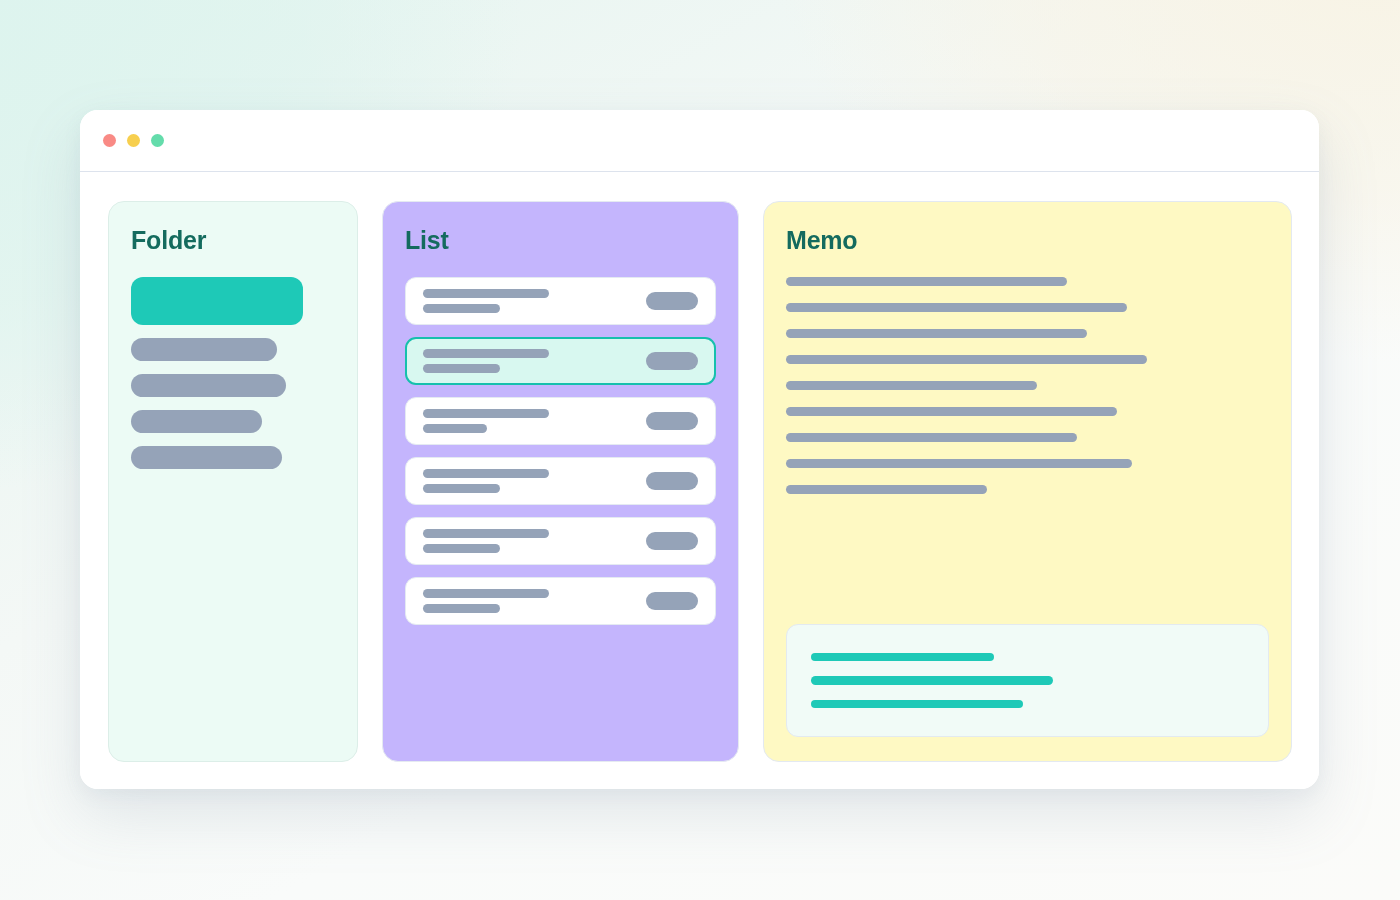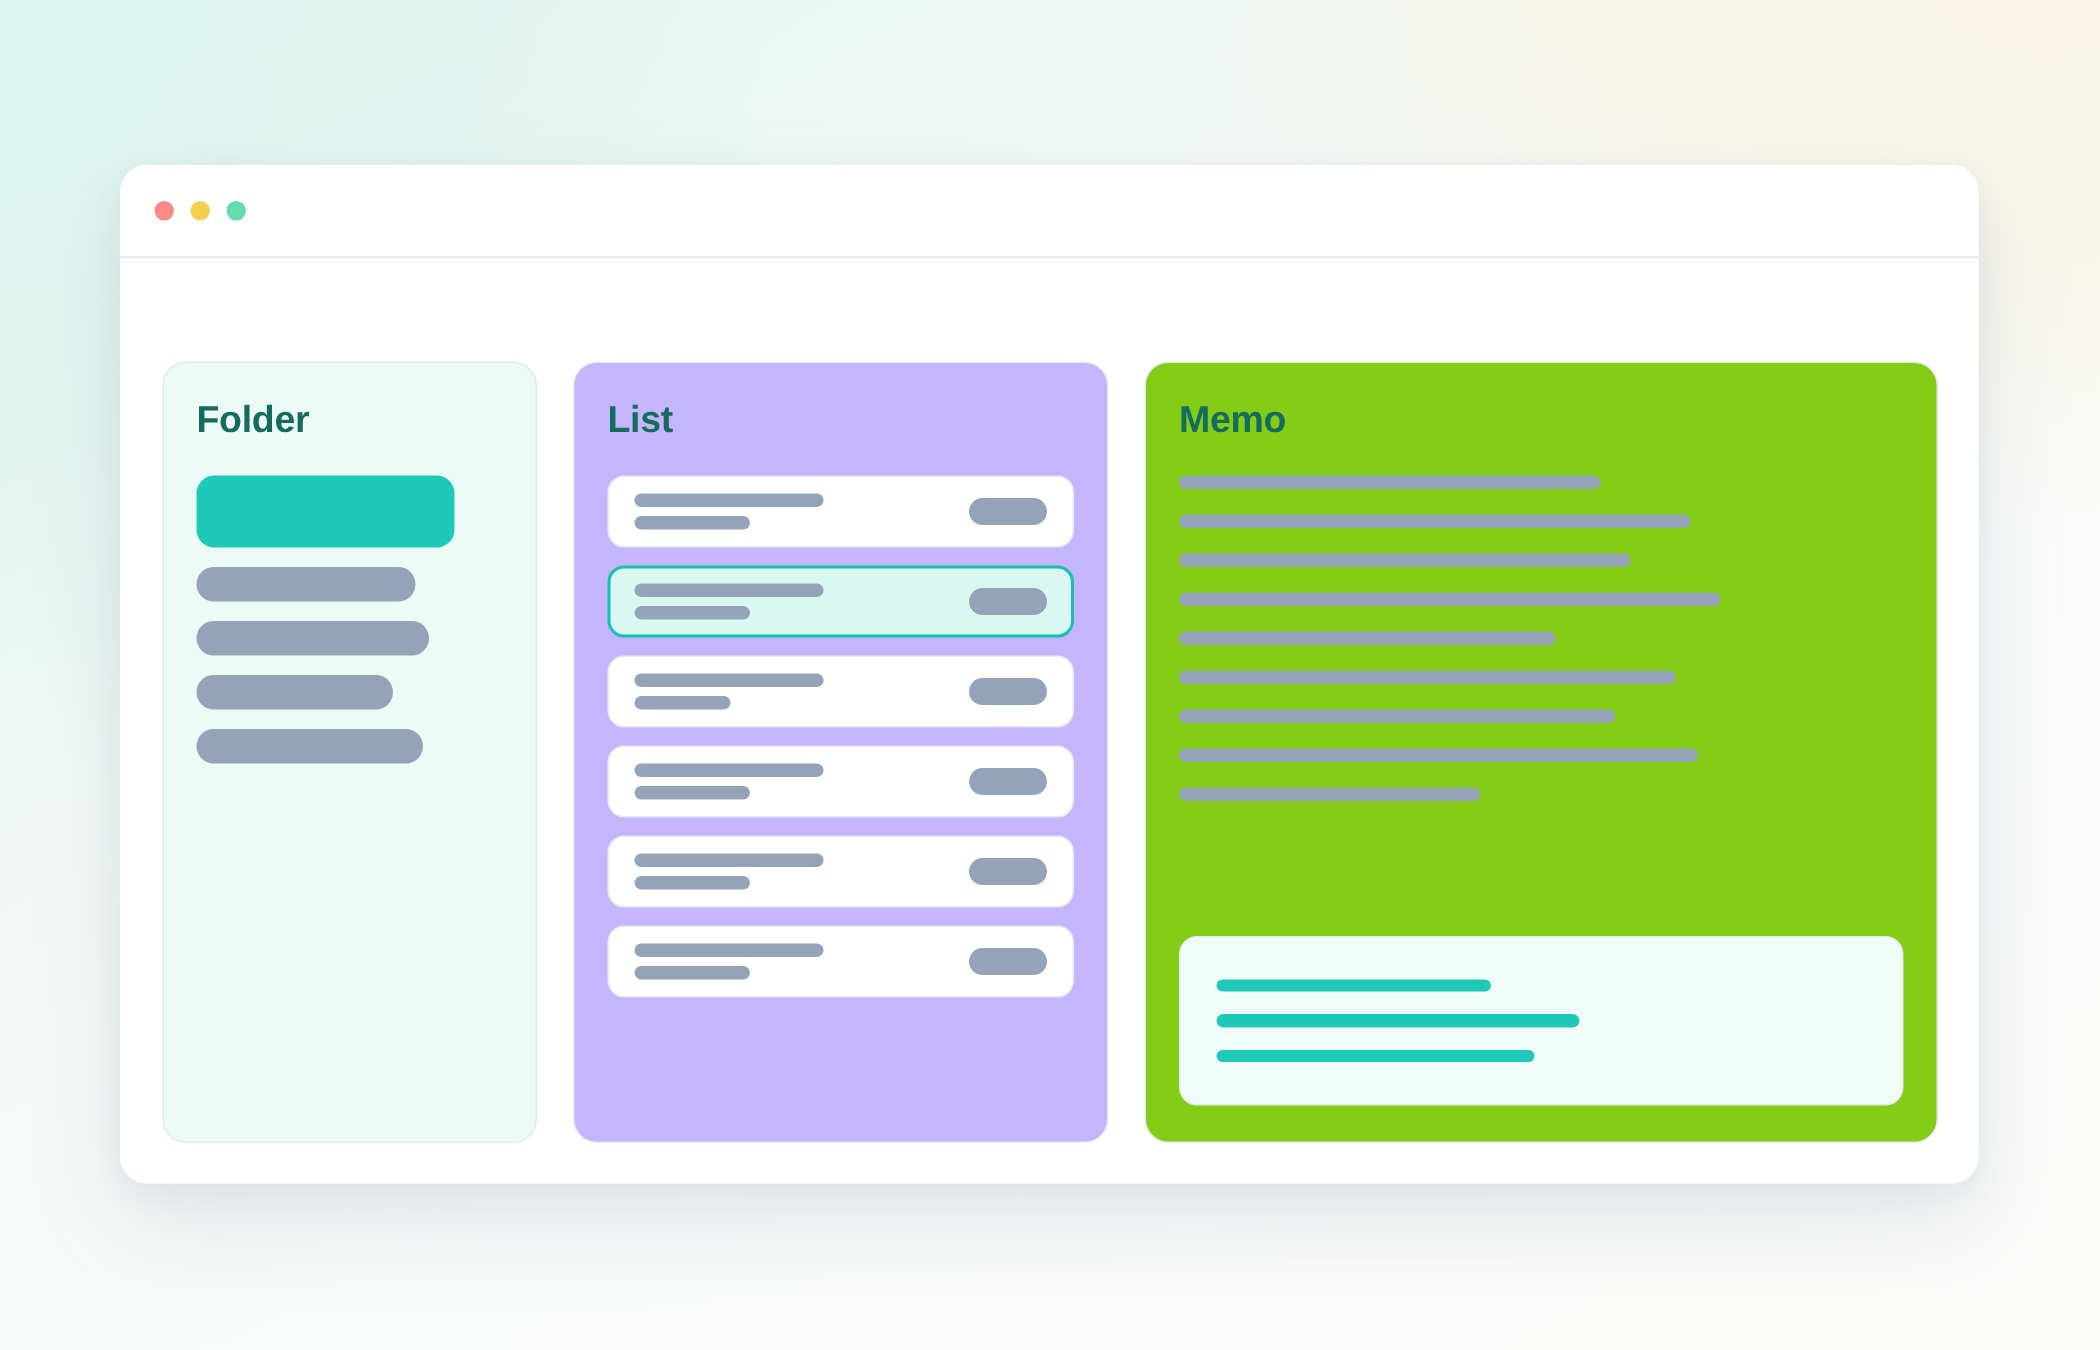--- a/index.html
+++ b/index.html
@@ -59,26 +59,25 @@
     gap: 24px;
     background: #ffffff;
   }
 
   .panel {
     border-radius: 16px;
     border: 1px solid #e3e9f1;
     padding: 24px 22px;
     display: flex;
     flex-direction: column;
-    margin-top: 40px;
   }
 
   .panel-folder { width: 250px; flex: 0 0 250px; background: #ecfbf5; border-color: #dceee8; }
   .panel-list   { width: 357px; flex: 0 0 357px; background: #c4b5fd; border-color: #e5eaf1; }
-  .panel-memo   { flex: 1 1 auto; background: #84cc16; border-color: #e3e9f1; }
+  .panel-memo   { flex: 1 1 auto; background: #fef9c3; border-color: #e3e9f1; }
 
   .panel-title {
     font-size: 25px;
     font-weight: bold;
     color: #146b5e;
     letter-spacing: -0.2px;
     margin-bottom: 22px;
   }
 
   

